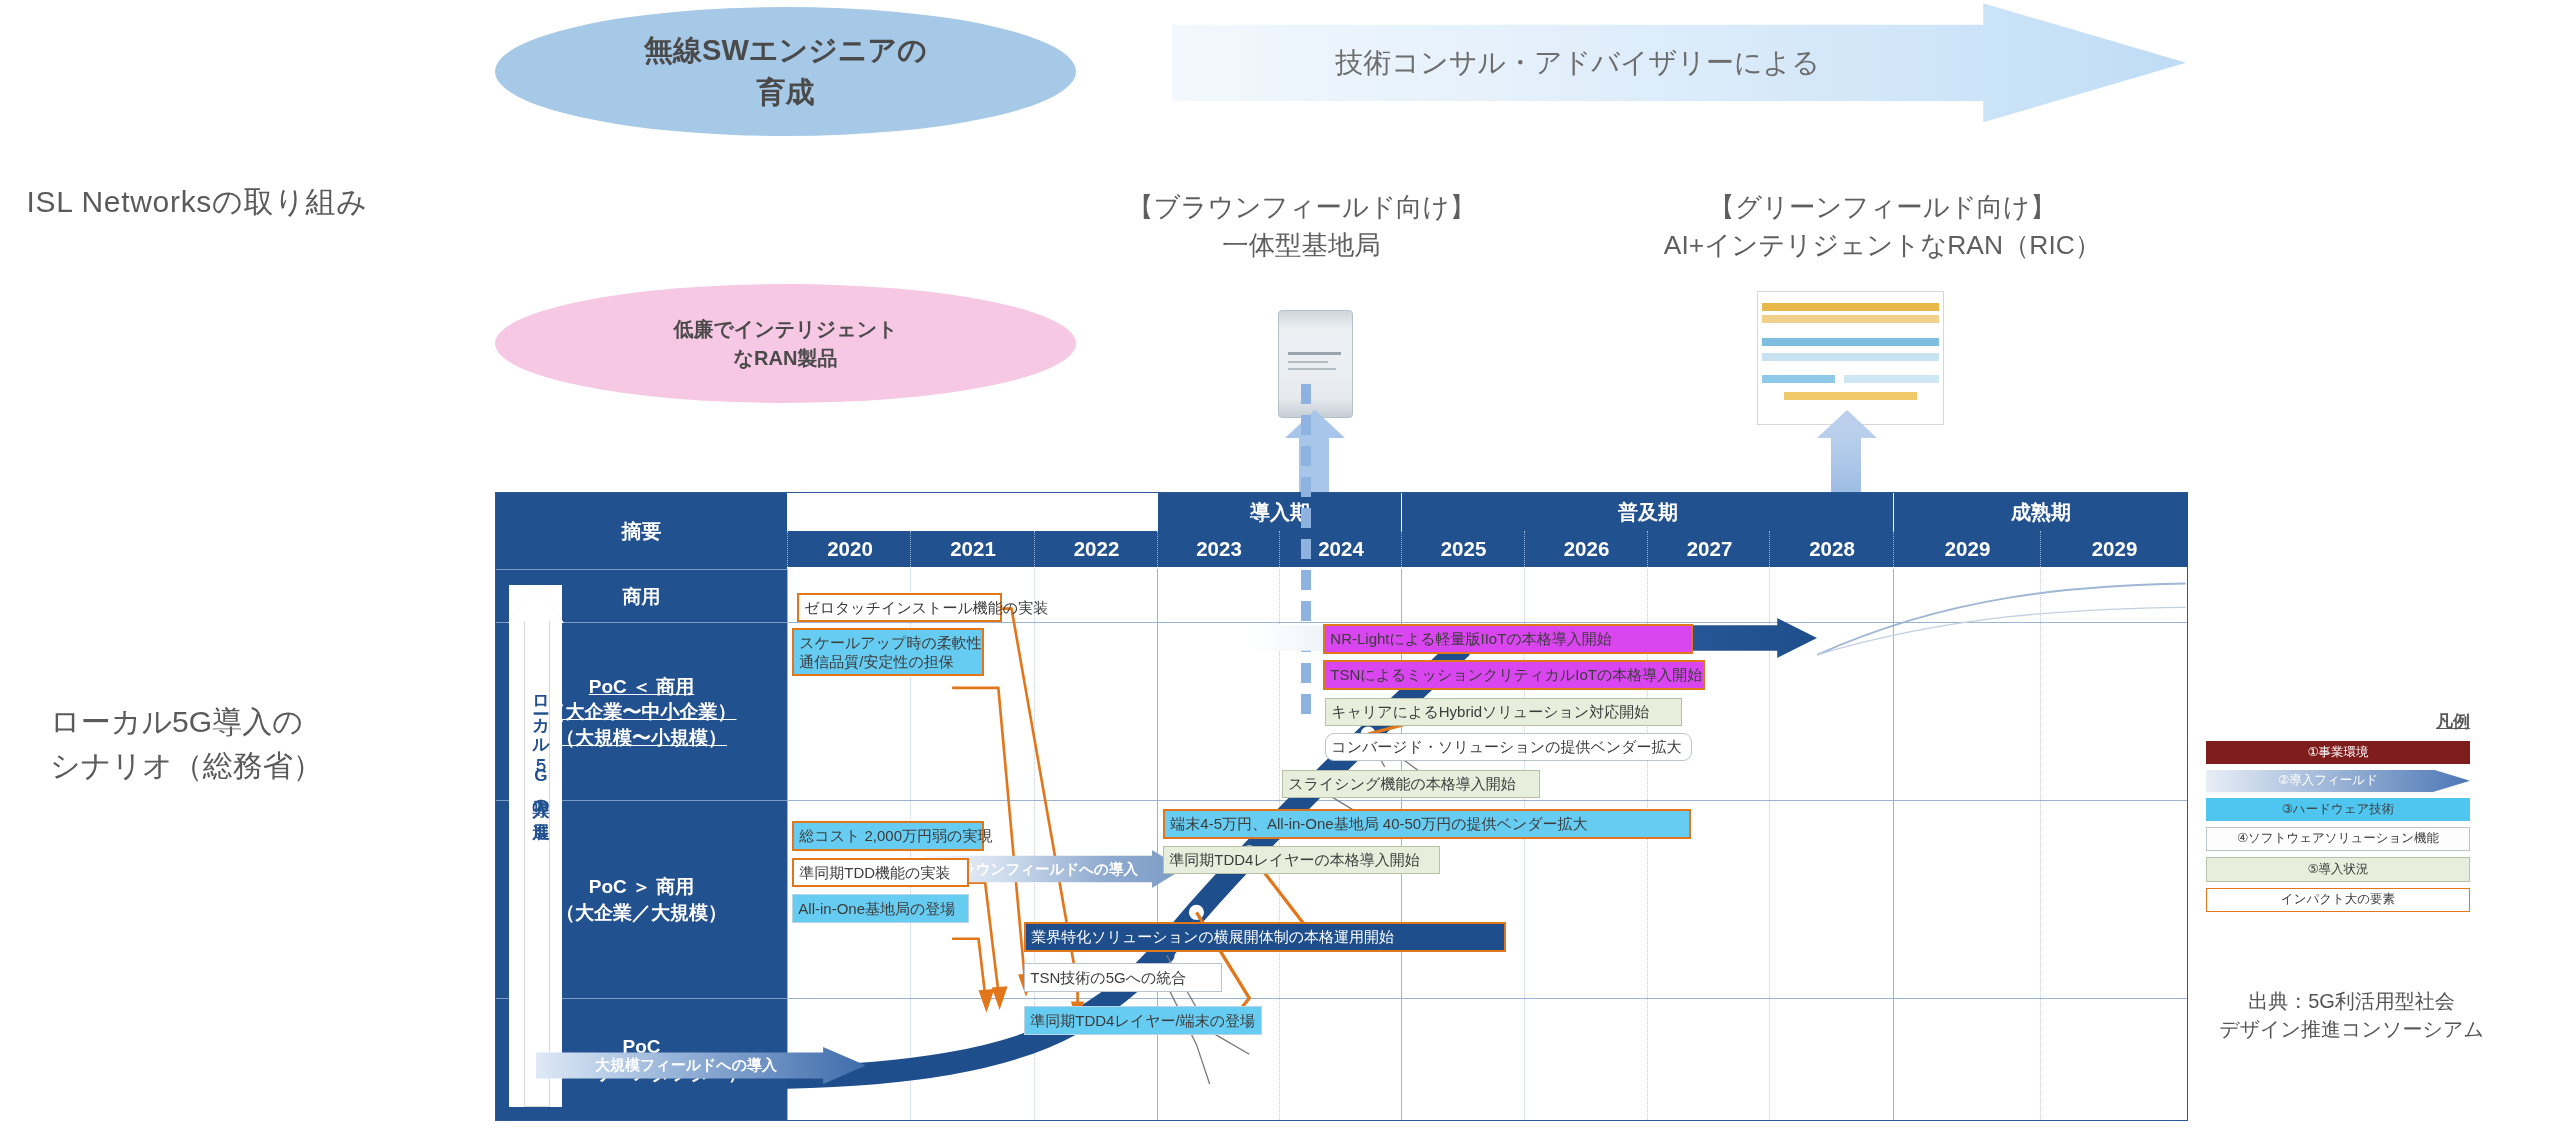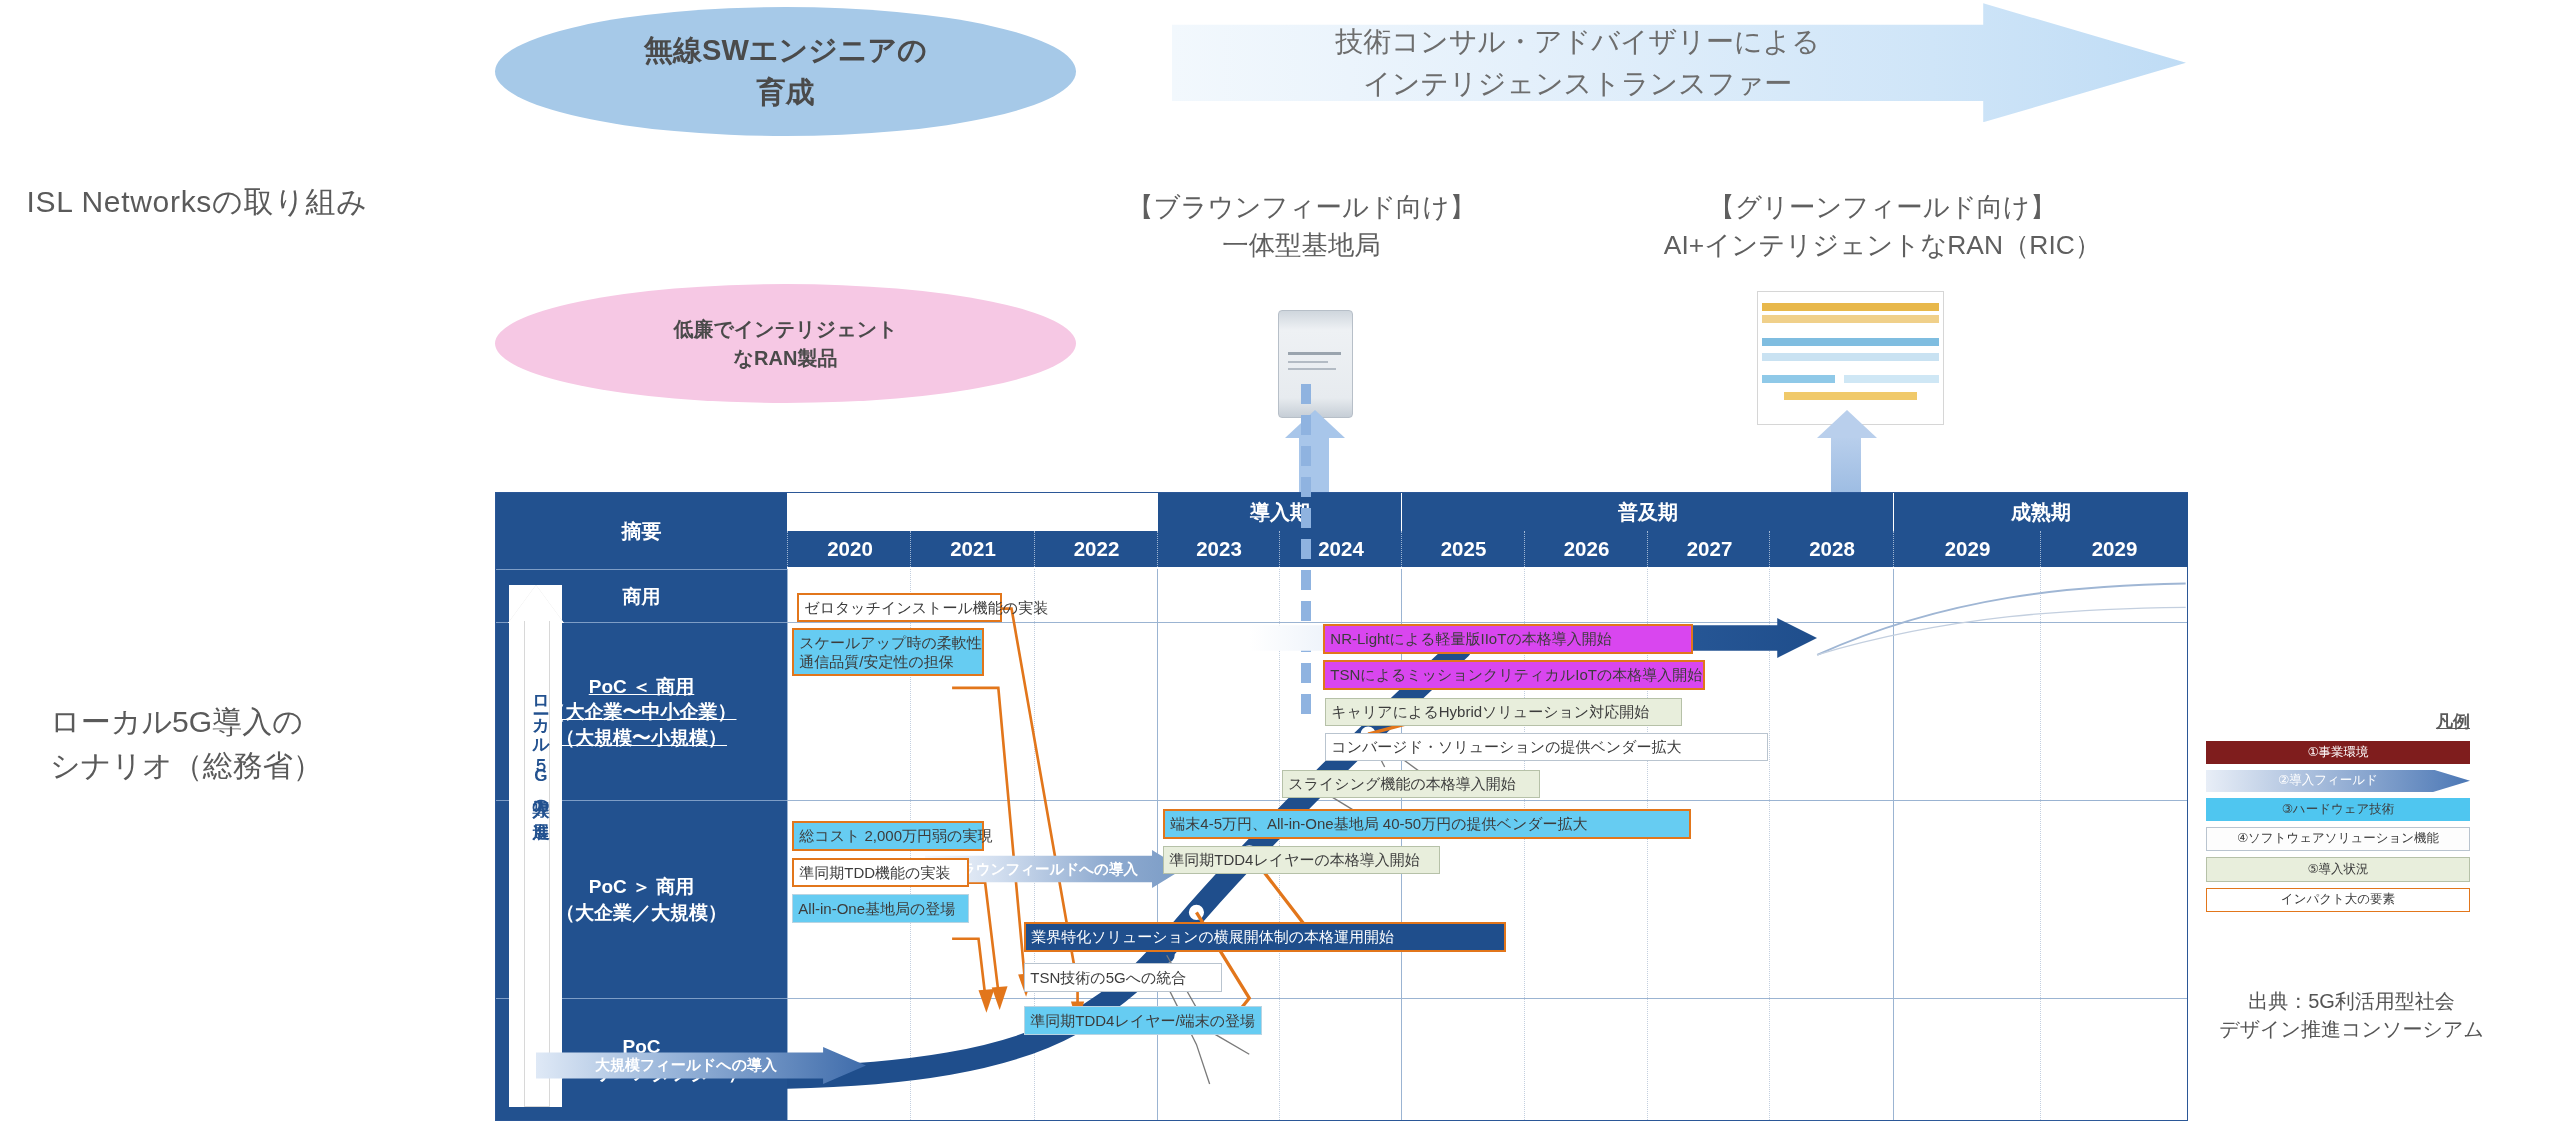--- a/index.html
+++ b/index.html
@@ -140,21 +140,20 @@
 <div class="abs ellipse" id="ellipse-pink">
   <div>
     <div>低廉でインテリジェント</div>
     <div>なRAN製品</div>
   </div>
 </div>
 
 <div class="abs" id="transfer-arrow">
   <div class="txt">
     <div>技術コンサル・アドバイザリーによる</div>
-    <div>インテリジェンストランスファー</div>
   </div>
 </div>
 
 <div class="abs" id="isl-heading">ISL Networksの取り組み</div>
 
 <div class="abs field-caption" id="brownfield-caption">
   <div>【ブラウンフィールド向け】</div>
   <div>一体型基地局</div>
 </div>
 
@@ -329,21 +328,21 @@
   </div>
 
   <div class="box b-impact status" style="left:827px;top:167px;width:382px;height:30px;">
     <span>TSNによるミッションクリティカルIoTの本格導入開始</span>
   </div>
 
   <div class="box b-status" style="left:829px;top:205px;width:357px;height:28px;">
     <span>キャリアによるHybridソリューション対応開始</span>
   </div>
 
-  <div class="box b-sw" style="left:829px;top:240px;width:443px;height:28px;">
+  <div class="box b-sw" style="left:829px;top:240px;width:367px;height:28px;border-radius:9px;">
     <span>コンバージド・ソリューションの提供ベンダー拡大</span>
   </div>
 
   <div class="box b-status" style="left:786px;top:277px;width:258px;height:28px;">
     <span>スライシング機能の本格導入開始</span>
   </div>
 
   <div class="box b-impact hw" style="left:667px;top:316px;width:528px;height:30px;">
     <span>端末4-5万円、All-in-One基地局  40-50万円の提供ベンダー拡大</span>
   </div>

